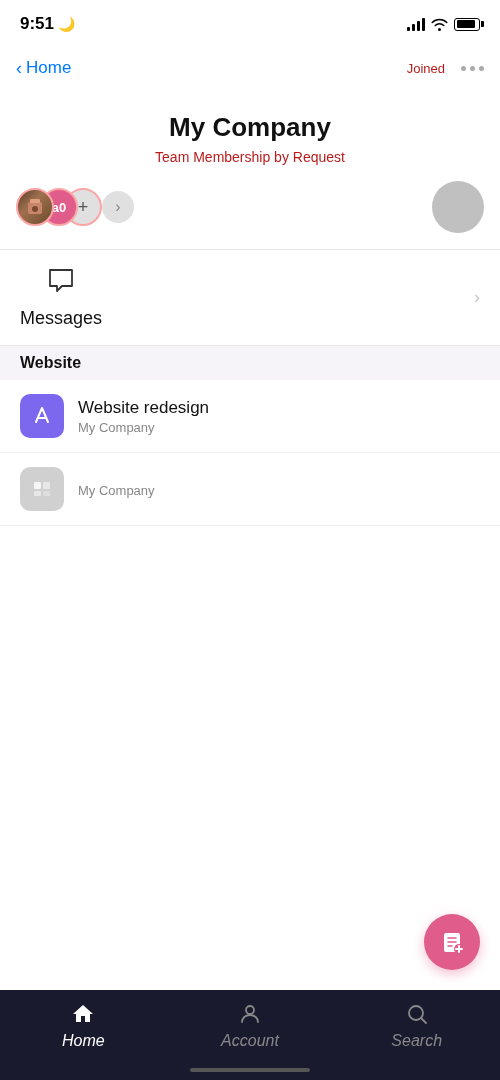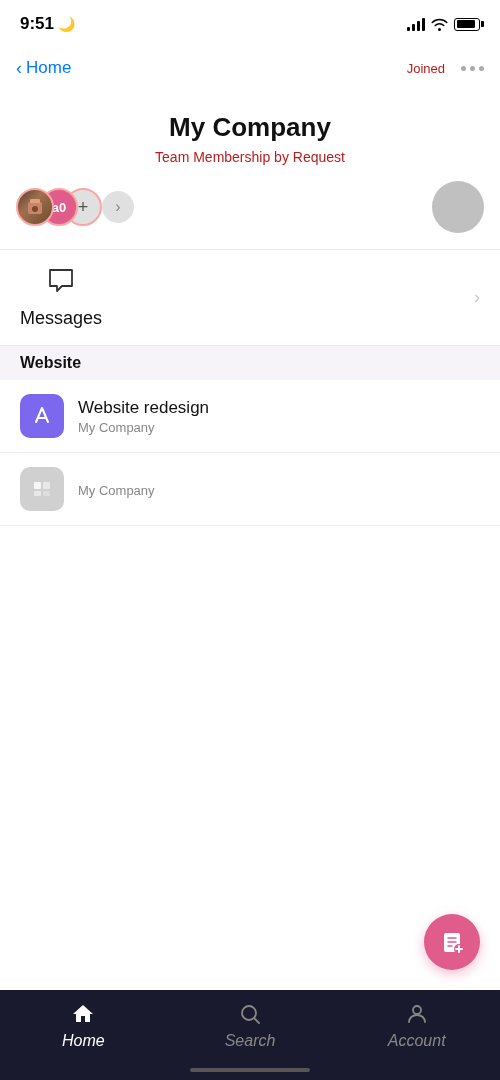--- a/index.html
+++ b/index.html
@@ -502,31 +502,31 @@
       </svg>
     </div>
     <span class="nav-label active">Home</span>
   </div>
 
 
 
   <div class="nav-item">
     <div class="nav-icon inactive">
       <svg width="24" height="24" viewBox="0 0 24 24" fill="none">
+        <circle cx="12" cy="8" r="4" stroke="#888" stroke-width="1.8"></circle>
+        <path d="M4 20c0-4 3.6-7 8-7s8 3 8 7" stroke="#888" stroke-width="1.8" stroke-linecap="round"></path>
+      </svg>
+    </div>
+    <span class="nav-label">Account</span>
+  </div>
+
+  <div class="nav-item">
+    <div class="nav-icon inactive">
+      <svg width="24" height="24" viewBox="0 0 24 24" fill="none">
         <circle cx="11" cy="11" r="7" stroke="#888" stroke-width="1.8"></circle>
         <line x1="16.5" y1="16.5" x2="21" y2="21" stroke="#888" stroke-width="1.8" stroke-linecap="round"></line>
       </svg>
     </div>
     <span class="nav-label">Search</span>
   </div>
-
-  <div class="nav-item">
-    <div class="nav-icon inactive">
-      <svg width="24" height="24" viewBox="0 0 24 24" fill="none">
-        <circle cx="12" cy="8" r="4" stroke="#888" stroke-width="1.8"></circle>
-        <path d="M4 20c0-4 3.6-7 8-7s8 3 8 7" stroke="#888" stroke-width="1.8" stroke-linecap="round"></path>
-      </svg>
-    </div>
-    <span class="nav-label">Account</span>
-  </div>
 </div>
 
 <div class="home-indicator"></div>
 
 </body></html>

